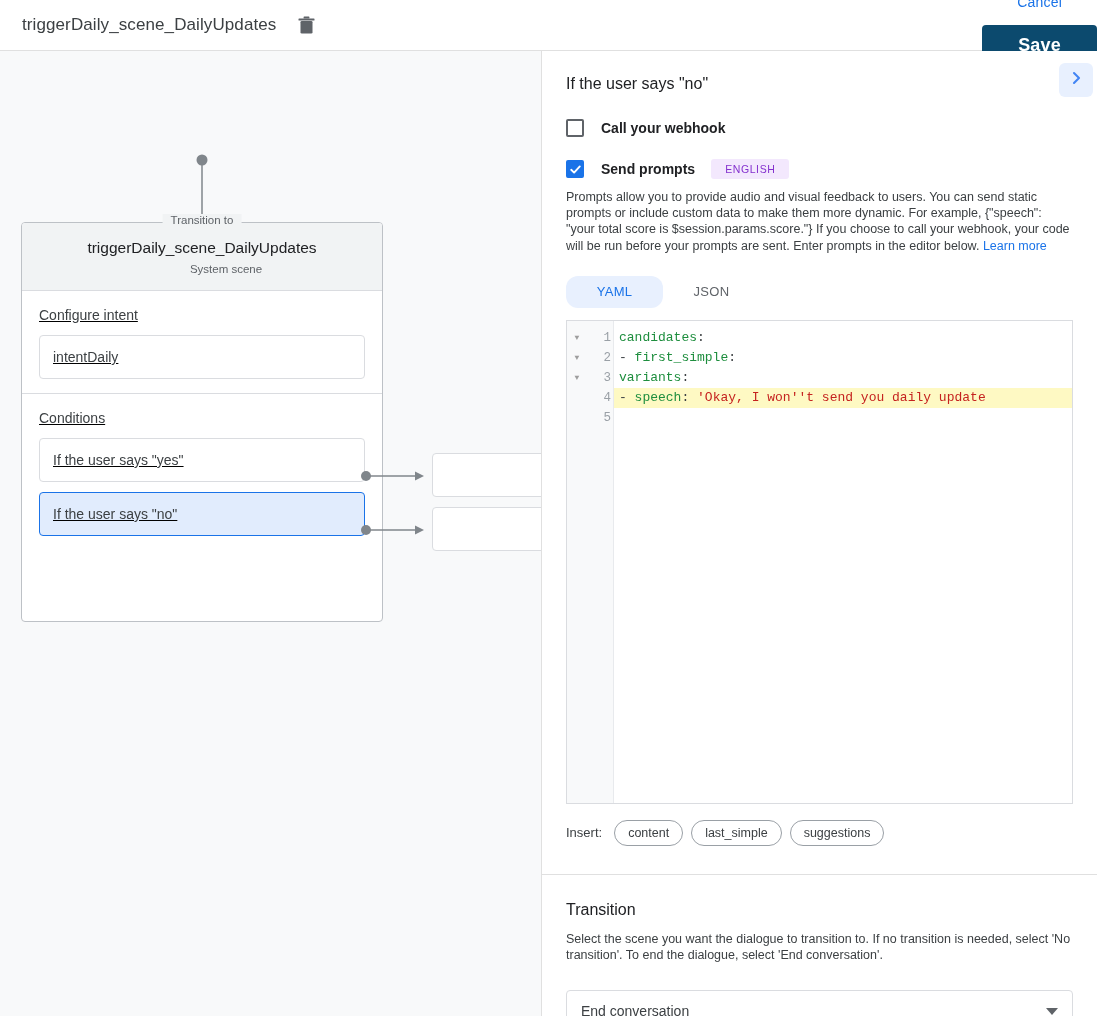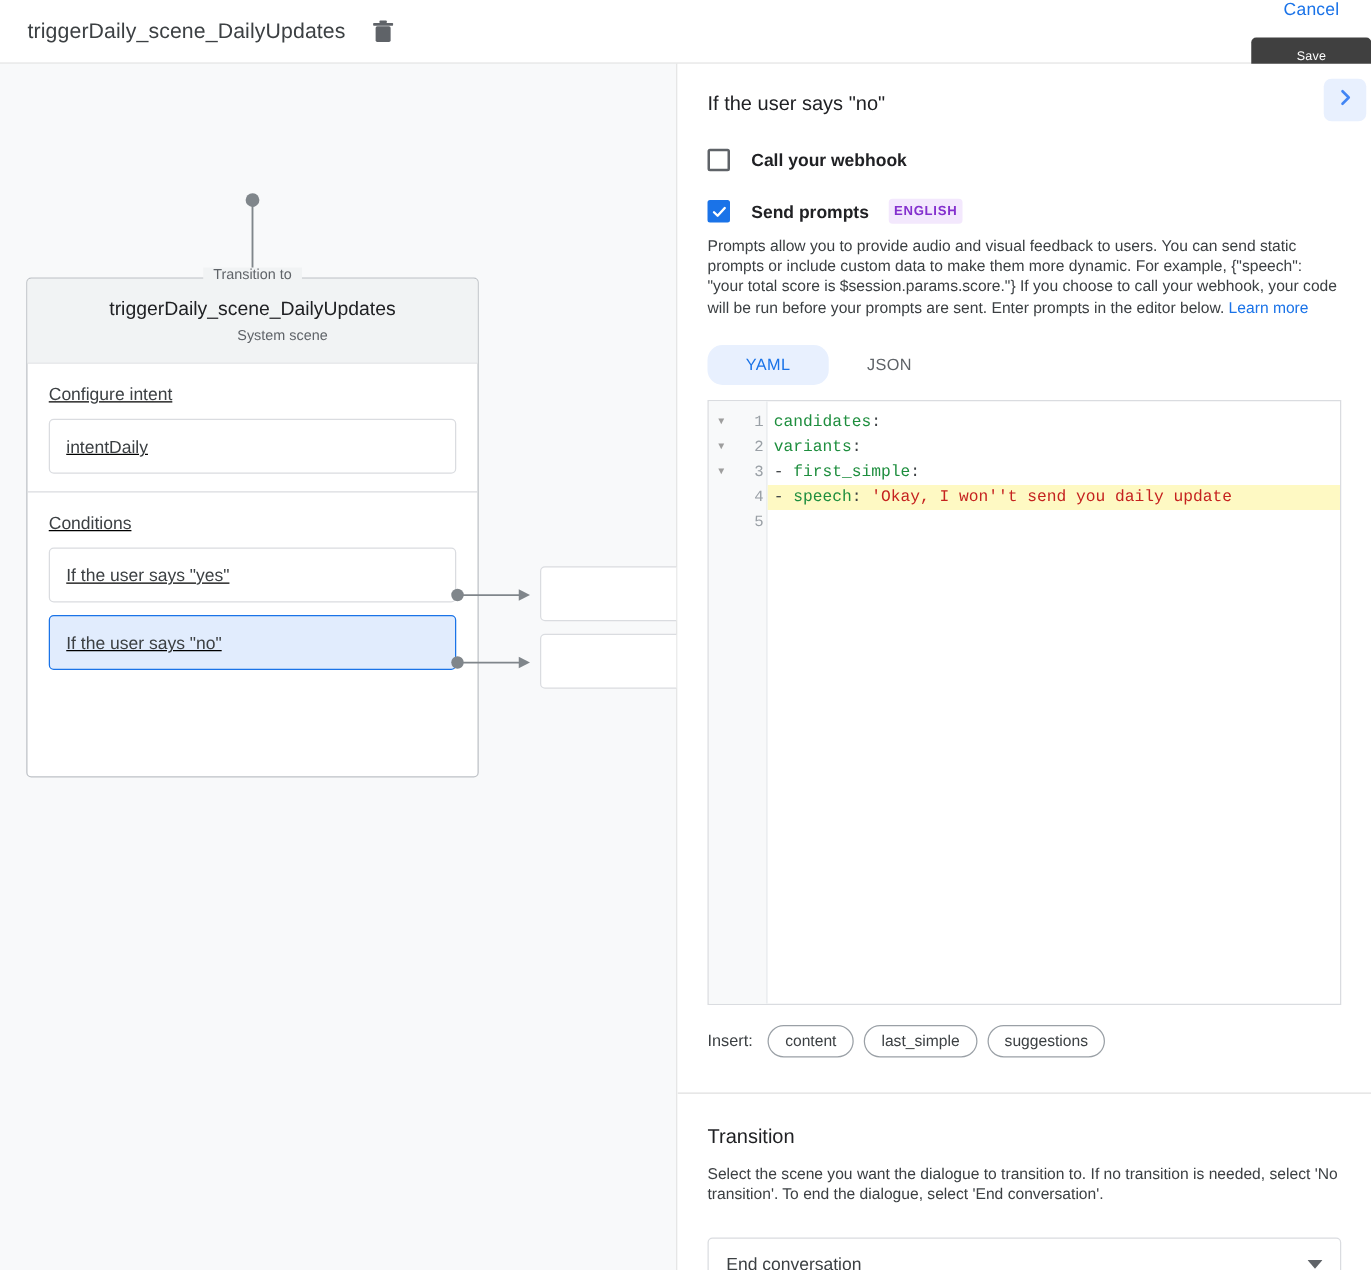--- a/index.html
+++ b/index.html
@@ -38,22 +38,22 @@
     flex-direction: column;
   }
   .btn-cancel {
     background: none; border: none;
     color: #1a73e8; font-size: 14px; font-weight: 500;
     font-family: inherit;
     padding: 9px 16px; border-radius: 4px; cursor: pointer;
     letter-spacing: .2px;
   }
   .btn-save {
-    background: #404040; border: none;
-    color: #ffffff; font-size: 10px; font-weight: 400;
+    background: #0c4a6e; border: none;
+    color: #ffffff; font-size: 18px; font-weight: 700;
     font-family: inherit;
     padding: 10px 36px; border-radius: 4px; cursor: pointer;
     letter-spacing: .2px;
   }
 
   
   .canvas {
     position: absolute; top: 51px; left: 0;
     width: 542px; height: 965px;
     background: #f8f9fa;
@@ -200,23 +200,23 @@
   }
   .check-label {
     margin-left: 17px;
     font-size: 14px; font-weight: bold; color: #202124; text-align: right;
   }
   .lang-badge {
     margin-left: 16px;
     background: #f3e8fd;
     color: #8430ce;
     font-size: 10.5px;
-    font-weight: 700;
+    font-weight: 400;
     letter-spacing: .6px;
-    padding: 4px 4px;
+    padding: 4px 14px;
     border-radius: 3px;
   }
 
   .desc {
     margin-top: 10px;
     font-size: 12.5px;
     color: #3c4043;
     line-height: 16.2px;
   }
   .desc a { color: #1a73e8; text-decoration: none; cursor: pointer; }
@@ -439,22 +439,22 @@
           <span class="fold"></span>
           <span class="lnum">4</span>
         </div>
         <div class="gutter-row">
           <span class="fold"></span>
           <span class="lnum">5</span>
         </div>
       </div>
       <div class="code">
         <div class="code-row"><span class="p"></span><span class="k">candidates</span><span class="p">:</span></div>
+        <div class="code-row"><span class="p">  - </span><span class="k">first_simple</span><span class="p">:</span></div>
         <div class="code-row"><span class="p">      </span><span class="k">variants</span><span class="p">:</span></div>
-        <div class="code-row"><span class="p">  - </span><span class="k">first_simple</span><span class="p">:</span></div>
         <div class="code-row hl"><span class="p">        - </span><span class="k">speech</span><span class="p">: </span><span class="s">'Okay, I won''t send you daily update</span></div>
         <div class="code-row"></div>
       </div>
     </div>
 
     <div class="insert-row">
       <span class="insert-label">Insert:</span>
       <button class="chip">content</button>
       <button class="chip">last_simple</button>
       <button class="chip">suggestions</button>

